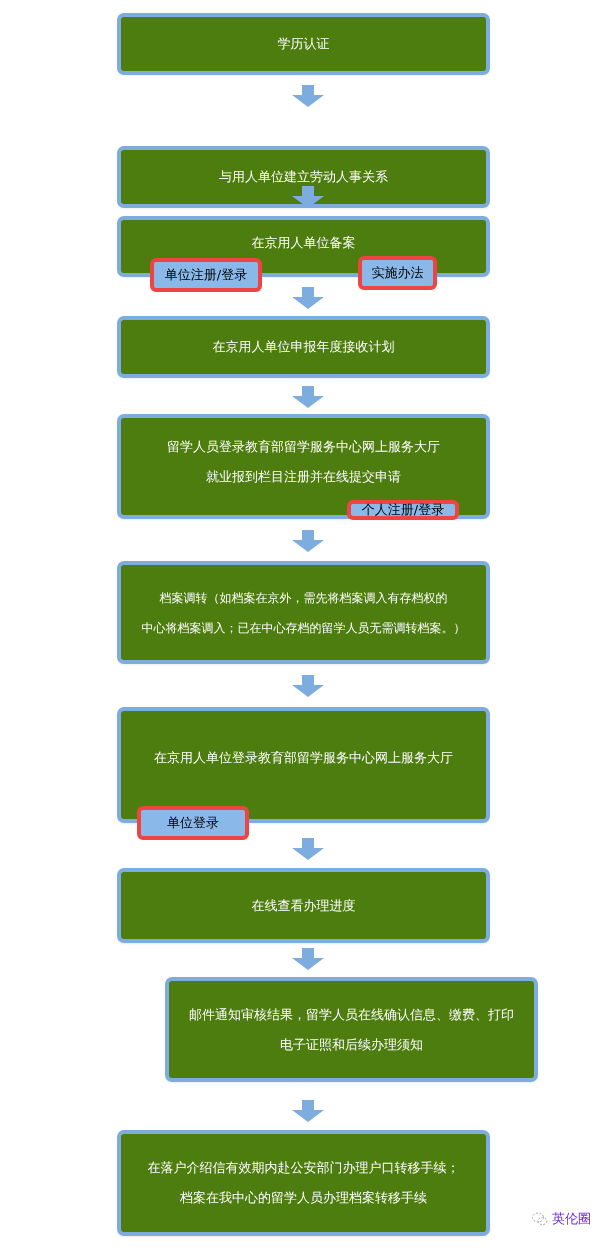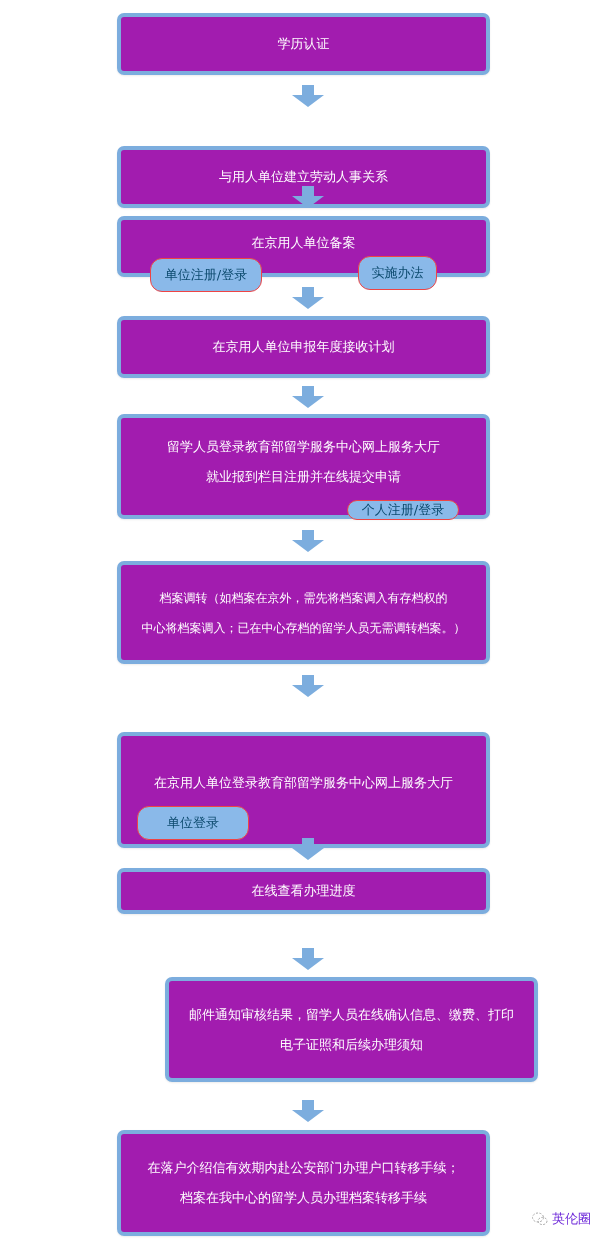--- a/index.html
+++ b/index.html
@@ -12,21 +12,21 @@
       height: 1248px;
       position: relative;
       overflow: hidden;
       font-family: "DejaVu Sans", "Liberation Sans", sans-serif;
     }
     .box {
       position: absolute;
       left: 117px;
       width: 373px;
       box-sizing: border-box;
-      background: #a21caf;
+      background: #4d7c0f;
       border: 4px solid #7cadde;
       border-radius: 7px;
       color: #ffffff;
       font-size: 13px;
       line-height: 30px;
       text-align: left;
       display: flex;
       flex-direction: column;
       justify-content: center;
       align-items: center;
@@ -40,23 +40,23 @@
       position: absolute;
       left: 292px;
       width: 32px;
       height: 22px;
     }
     .arrow svg { display: block; }
     .tag {
       position: absolute;
       box-sizing: border-box;
       background: #8ab9e9;
-      border: 1px solid #ef4444;
-      border-radius: 12px;
-      color: #0c4a6e;
+      border: 4px solid #ef4444;
+      border-radius: 6px;
+      color: #000000;
       font-size: 13px;
       text-align: center;
       display: flex;
       align-items: center;
       justify-content: center;
       z-index: 2;
       cursor: pointer;
     }
     .watermark {
       position: absolute;
@@ -124,31 +124,31 @@
 <div class="box" style="top:561px;height:103px;font-size:12px;">
   <span class="line">档案调转（如档案在京外，需先将档案调入有存档权的</span>
   <span class="line">中心将档案调入；已在中心存档的留学人员无需调转档案。）</span>
 </div>
 <div class="arrow" style="top:675px;">
   <svg width="32" height="22" viewBox="0 0 32 22">
       <path d="M10 0 H22 V10 H32 L16 22 L0 10 H10 Z" fill="#7cadde"></path>
     </svg>
 </div>
 
-<div class="box" style="top:707px;height:116px;padding-bottom:14px;margin-top:25px;">
+<div class="box" style="top:707px;height:116px;padding-bottom:14px;">
   <span class="line">在京用人单位登录教育部留学服务中心网上服务大厅</span>
 </div>
 <div class="tag" style="left:137px;top:806px;width:112px;height:34px;">单位登录</div>
 <div class="arrow" style="top:838px;">
   <svg width="32" height="22" viewBox="0 0 32 22">
       <path d="M10 0 H22 V10 H32 L16 22 L0 10 H10 Z" fill="#7cadde"></path>
     </svg>
 </div>
 
-<div class="box" style="top:868px;height:46px;">
+<div class="box" style="top:868px;height:75px;">
   <span class="line">在线查看办理进度</span>
 </div>
 <div class="arrow" style="top:948px;">
   <svg width="32" height="22" viewBox="0 0 32 22">
       <path d="M10 0 H22 V10 H32 L16 22 L0 10 H10 Z" fill="#7cadde"></path>
     </svg>
 </div>
 
 <div class="box" style="top:977px;height:105px;margin-left:48px;">
   <span class="line">邮件通知审核结果，留学人员在线确认信息、缴费、打印</span>

